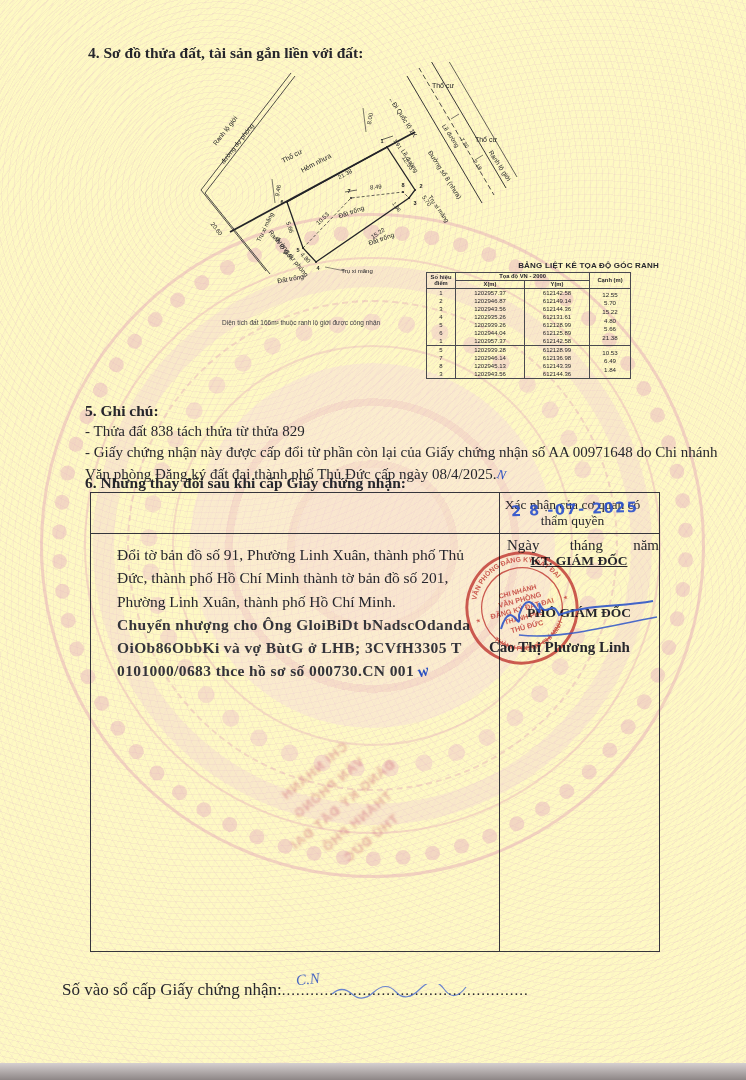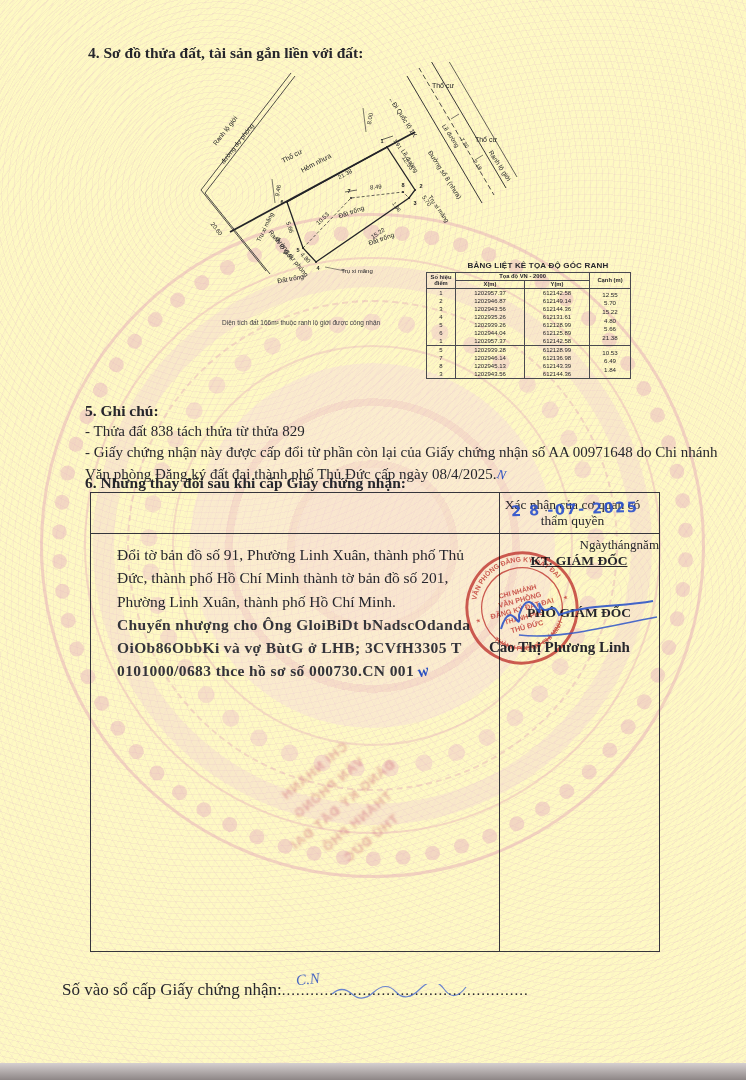--- a/index.html
+++ b/index.html
@@ -33,21 +33,21 @@
   .z{position:absolute;z-index:3;}
   .h-bold{font-weight:bold;font-size:15.5px;}
   .body-text{font-size:15px;line-height:1.42;}
   
   .plot{left:175px;top:62px;width:355px;height:238px;}
   .plot svg{width:100%;height:100%;}
   .plot text{fill:#1d1d22;font-family:"Liberation Sans",sans-serif;}
   .area-note{left:222px;top:318px;width:180px;font-family:"Liberation Sans",sans-serif;
       font-size:6.5px;line-height:1.5;color:#3a3a40;}
   
-  .ct-title{left:428px;top:261px;width:220px;text-align:center;font-family:"Liberation Sans",sans-serif;
+  .ct-title{left:439px;top:261px;width:220px;text-align:right;font-family:"Liberation Sans",sans-serif;
       font-size:8px;font-weight:bold;letter-spacing:.2px;}
   .ct{left:426px;top:272px;}
   .ct table{border-collapse:collapse;font-family:"Liberation Sans",sans-serif;font-size:6px;
       color:#26262c;border:1px solid #4a4a50;}
   .ct th,.ct td{border-left:.8px solid #4a4a50;border-right:.8px solid #4a4a50;
       padding:0 2px;text-align:center;line-height:1.18;}
   .ct thead th{border-bottom:.8px solid #4a4a50;font-weight:bold;font-size:5.8px;}
   .ct thead tr:first-child th[colspan]{border-bottom:.8px solid #4a4a50;}
   .ct tbody td{line-height:8px;}
   .ct tbody.g2{border-top:1.6px solid #4a4a50;}
@@ -62,21 +62,21 @@
       justify-content:center;font-size:15.5px;}
   .c2h{position:absolute;left:408px;top:0;width:147px;height:40px;display:flex;align-items:center;
       justify-content:center;text-align:center;font-size:13.5px;line-height:1.15;}
   .content{position:absolute;left:26px;top:50px;width:372px;font-size:15.5px;line-height:1.5;}
   .garbled{letter-spacing:.4px;filter:blur(.35px);font-weight:600;color:#34343a;}
   .pen{color:#2b4fc0;font-style:italic;display:inline-block;}
   .date-stamp{position:absolute;left:420px;top:8px;transform:rotate(-2deg);
       font-family:"DejaVu Sans",sans-serif;font-weight:bold;font-size:14.5px;
       color:#2d52cc;letter-spacing:1.5px;opacity:.92;}
   .date-line{position:absolute;left:412px;top:44px;width:152px;display:flex;
-      justify-content:flex-end;font-size:13px;padding:0 4px;}
+      justify-content:space-between;font-size:15px;padding:0 4px;}
   .kt{position:absolute;left:408px;top:60px;width:160px;text-align:center;font-weight:bold;font-size:13.5px;text-decoration:underline;}
   .pho{position:absolute;left:408px;top:76px;width:160px;text-align:center;font-weight:bold;font-size:13.5px;margin-top:36px;}
   .stamp-svg{position:absolute;left:372px;top:56px;width:118px;height:118px;
       transform:rotate(-15deg);opacity:.85;mix-blend-mode:multiply;}
   .sig{position:absolute;left:400px;top:84px;width:170px;height:70px;}
   .signer{position:absolute;left:398px;top:146px;width:172px;text-align:left;
       font-weight:bold;font-size:15px;}
   
   .imprint{position:absolute;left:268px;top:750px;width:150px;z-index:2;
       transform:rotate(-40deg) scaleX(-1);opacity:.5;filter:blur(1.3px);

